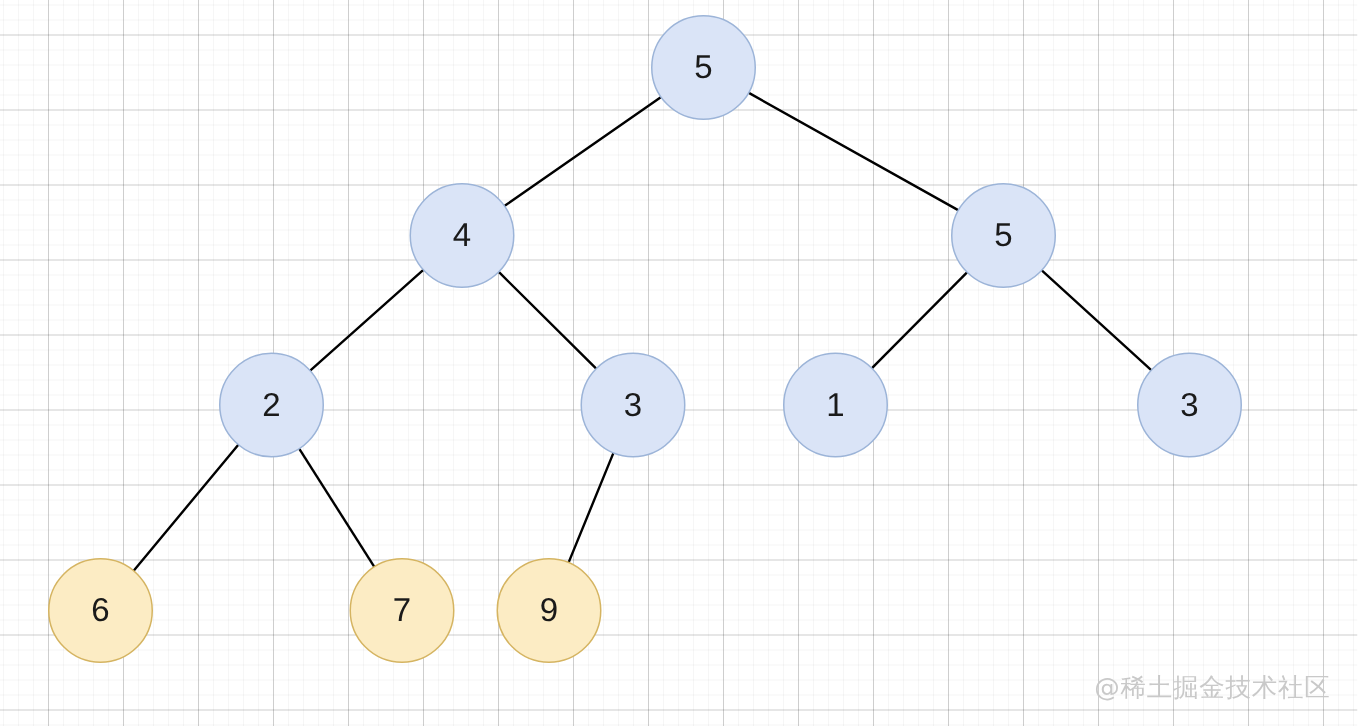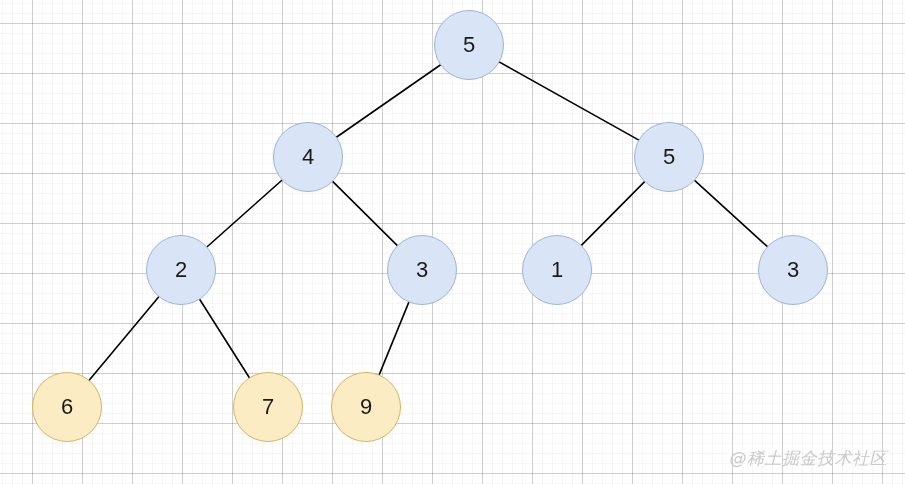--- a/index.html
+++ b/index.html
@@ -61,21 +61,20 @@
   }
   .watermark {
     position: absolute;
     right: 18px;
     bottom: 14px;
     font-size: 17px;
     color: #c9c9c9;
     letter-spacing: 0.5px;
     user-select: none;
     font-family: "DejaVu Sans", sans-serif;
-    font-style: italic;
   }
 </style>
 </head>
 <body>
 
 <div id="canvas">
 
   <svg id="edge-layer" viewBox="0 0 905 484" xmlns="http://www.w3.org/2000/svg">
       <line x1="440.26831793750796" y1="64.98725708695099" x2="336.73168206249204" y2="137.012742913049" stroke="#000000" stroke-width="1.6" stroke-linecap="round"></line>
       <line x1="499.5377105582402" y1="62.10111791261451" x2="638.4622894417598" y2="139.8988820873855" stroke="#000000" stroke-width="1.6" stroke-linecap="round"></line>

